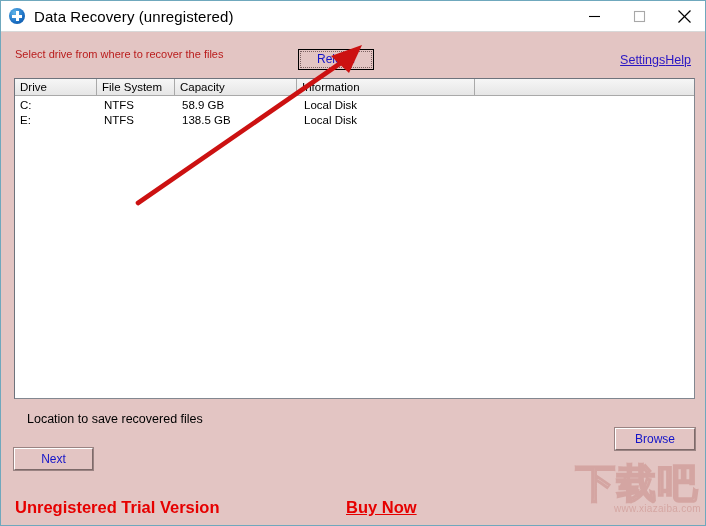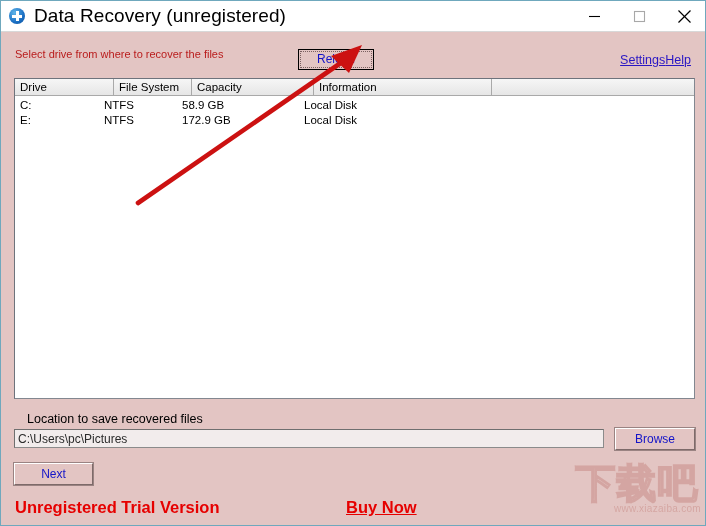--- a/index.html
+++ b/index.html
@@ -50,21 +50,21 @@
   .app-icon::before {
     left: 6.5px; top: 3px;
     width: 3px; height: 10px;
   }
   .app-icon::after {
     left: 3px; top: 6.5px;
     width: 10px; height: 3px;
   }
   .title-text {
     margin-left: 9px;
-    font-size: 19px;
+    font-size: 15px;
     color: #000000;
     white-space: nowrap;
     letter-spacing: 0.1px;
   }
   .win-controls {
     position: absolute;
     right: 0; top: 0;
     height: 30px;
     display: flex;
   }
@@ -138,21 +138,21 @@
     font-size: 11.5px;
     color: #000000;
     line-height: 16px;
     padding-left: 5px;
     box-sizing: border-box;
     border-right: 1px solid #a9a9a9;
     background: linear-gradient(#f6f6f6, #e6e6e6);
     white-space: nowrap;
     overflow: hidden;
   }
-  .hcell.c0 { width: 99px; }
+  .hcell.c0 { width: 82px; }
   .hcell.c1 { width: 78px; }
   .hcell.c2 { width: 122px; }
   .hcell.c3 { width: 178px; }
   .hcell.c4 { flex: 1; border-right: none; }
   .list-rows { padding-top: 2px; }
   .row { display: flex; height: 15px; }
   .cell {
     font-size: 11.5px;
     color: #000000;
     line-height: 15px;
@@ -201,21 +201,21 @@
     box-shadow: 1px 1px 0 0 #55484700;
     color: #1414c8;
     font-size: 12px;
     text-align: center;
     line-height: 20px;
     outline: 1px solid #9a8382;
     outline-offset: 0px;
   }
   .next-btn {
     position: absolute;
-    left: 13px; top: 462px;
+    left: 13px; top: 447px;
     width: 79px; height: 22px;
     box-sizing: border-box;
     background: #e3c5c3;
     border: 1px solid #ffffff;
     border-right-color: #7d6a69;
     border-bottom-color: #7d6a69;
     color: #1414c8;
     font-size: 12px;
     text-align: center;
     line-height: 20px;
@@ -331,29 +331,28 @@
       <div class="row">
         <div class="cell c0">C:</div>
         <div class="cell c1">NTFS</div>
         <div class="cell c2">58.9 GB</div>
         <div class="cell c3">Local Disk</div>
         <div class="cell c4"></div>
       </div>
       <div class="row">
         <div class="cell c0">E:</div>
         <div class="cell c1">NTFS</div>
-        <div class="cell c2">172.9 GB</div>
+        <div class="cell c2">138.5 GB</div>
         <div class="cell c3">Local Disk</div>
         <div class="cell c4"></div>
       </div>
     </div>
   </div>
 
   <div class="save-label">Location to save recovered files</div>
-  <input class="path-input" type="text" value="C:\Users\pc\Pictures" style="">
   <div class="browse-btn">Browse</div>
 
   <div class="next-btn">Next</div>
 
   <div class="trial-text">Unregistered Trial Version</div>
   <div class="buy-now">Buy Now</div>
 
   <div class="watermark">
     <div class="wm-glyphs">下载吧</div>
     <div class="wm-url">www.xiazaiba.com</div>

